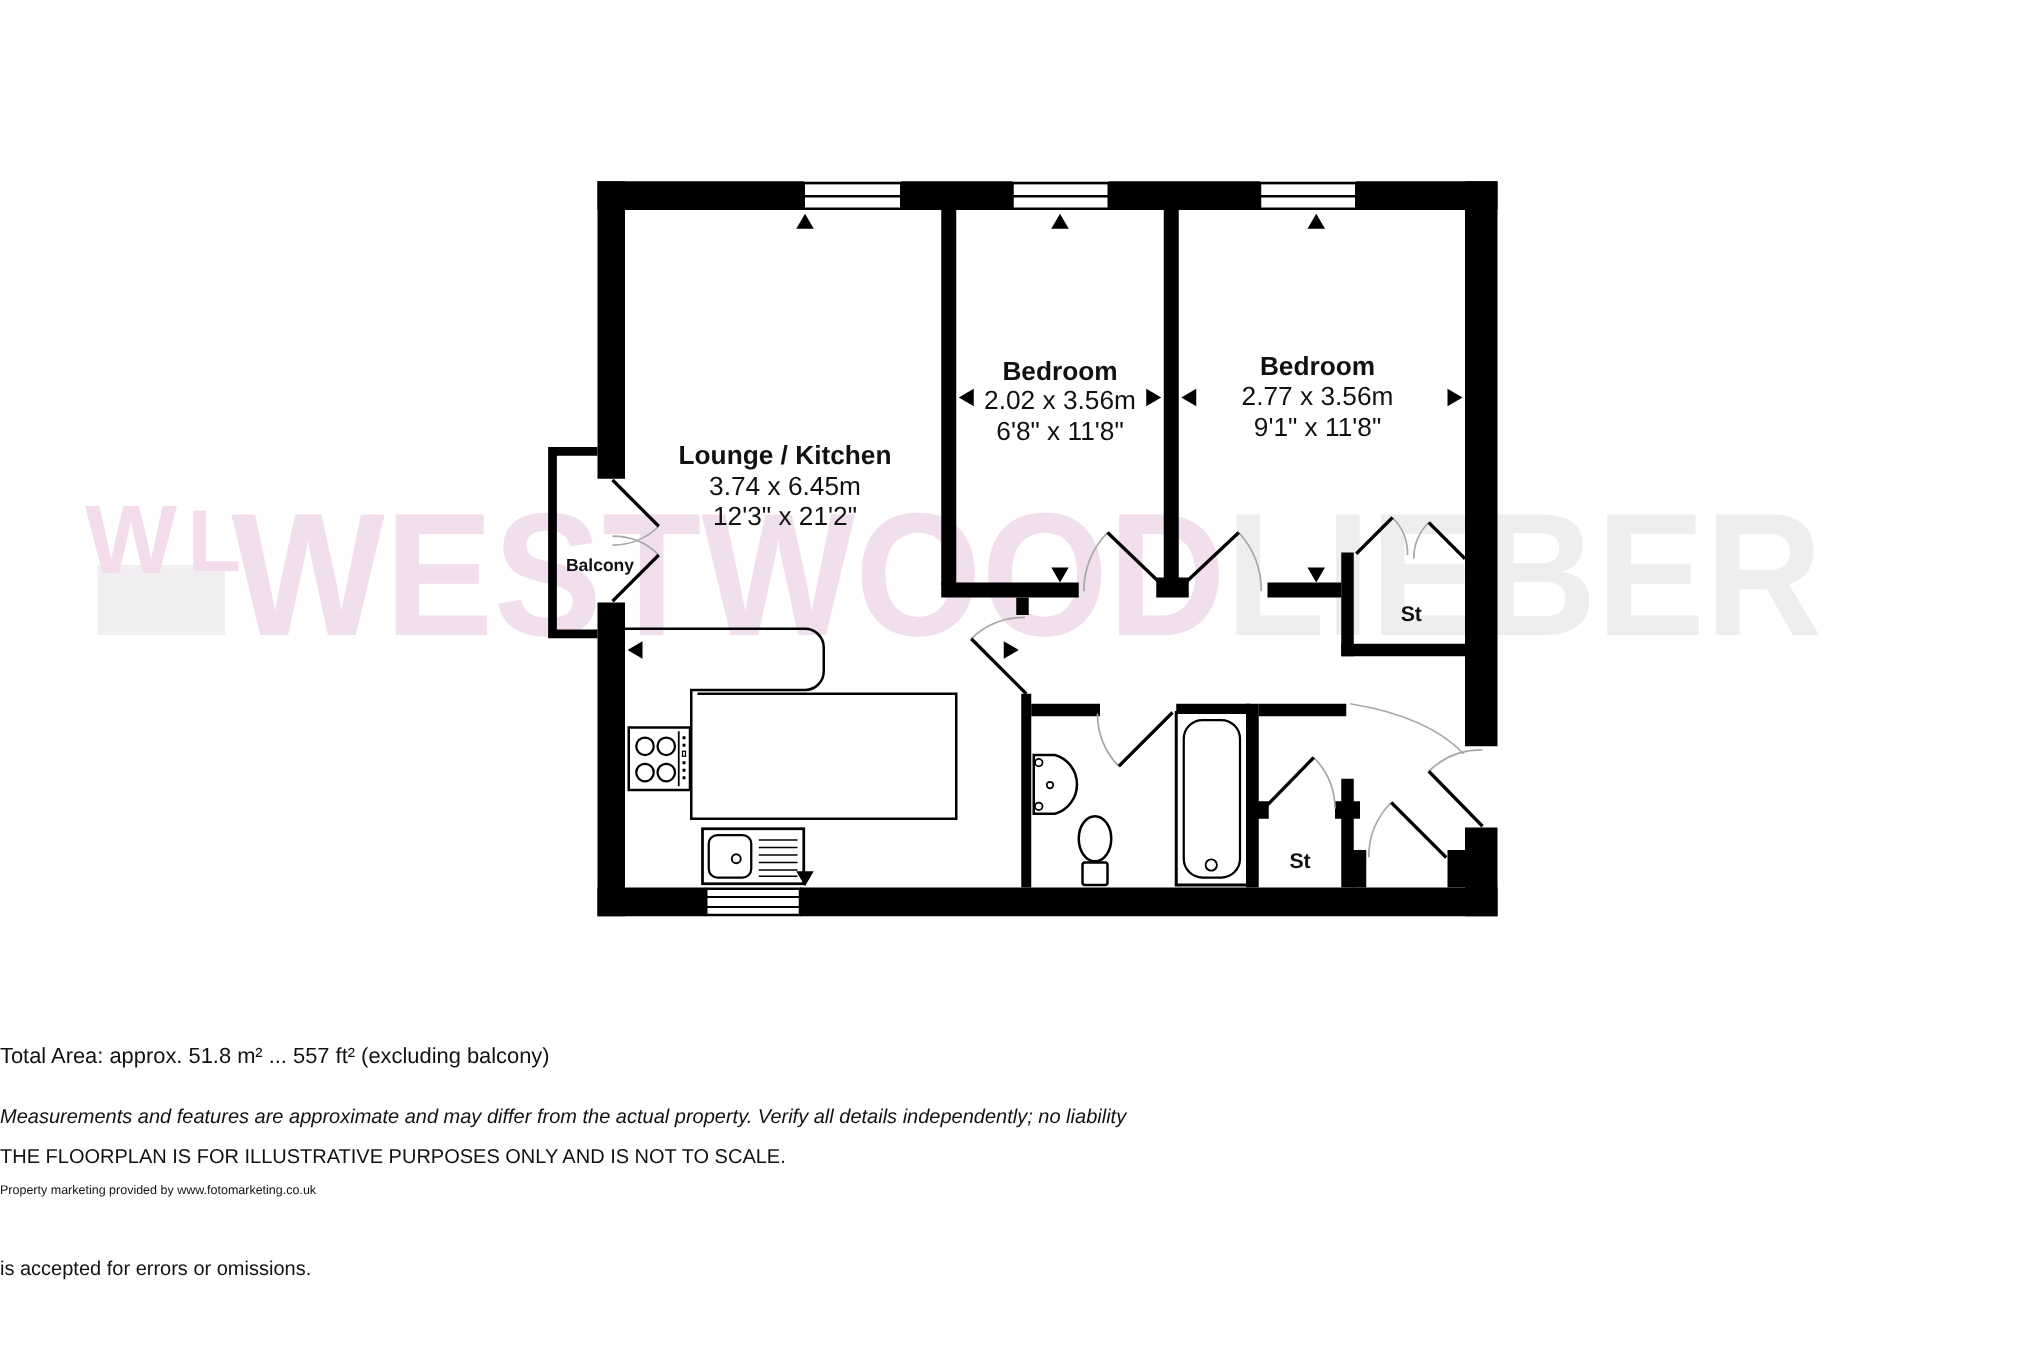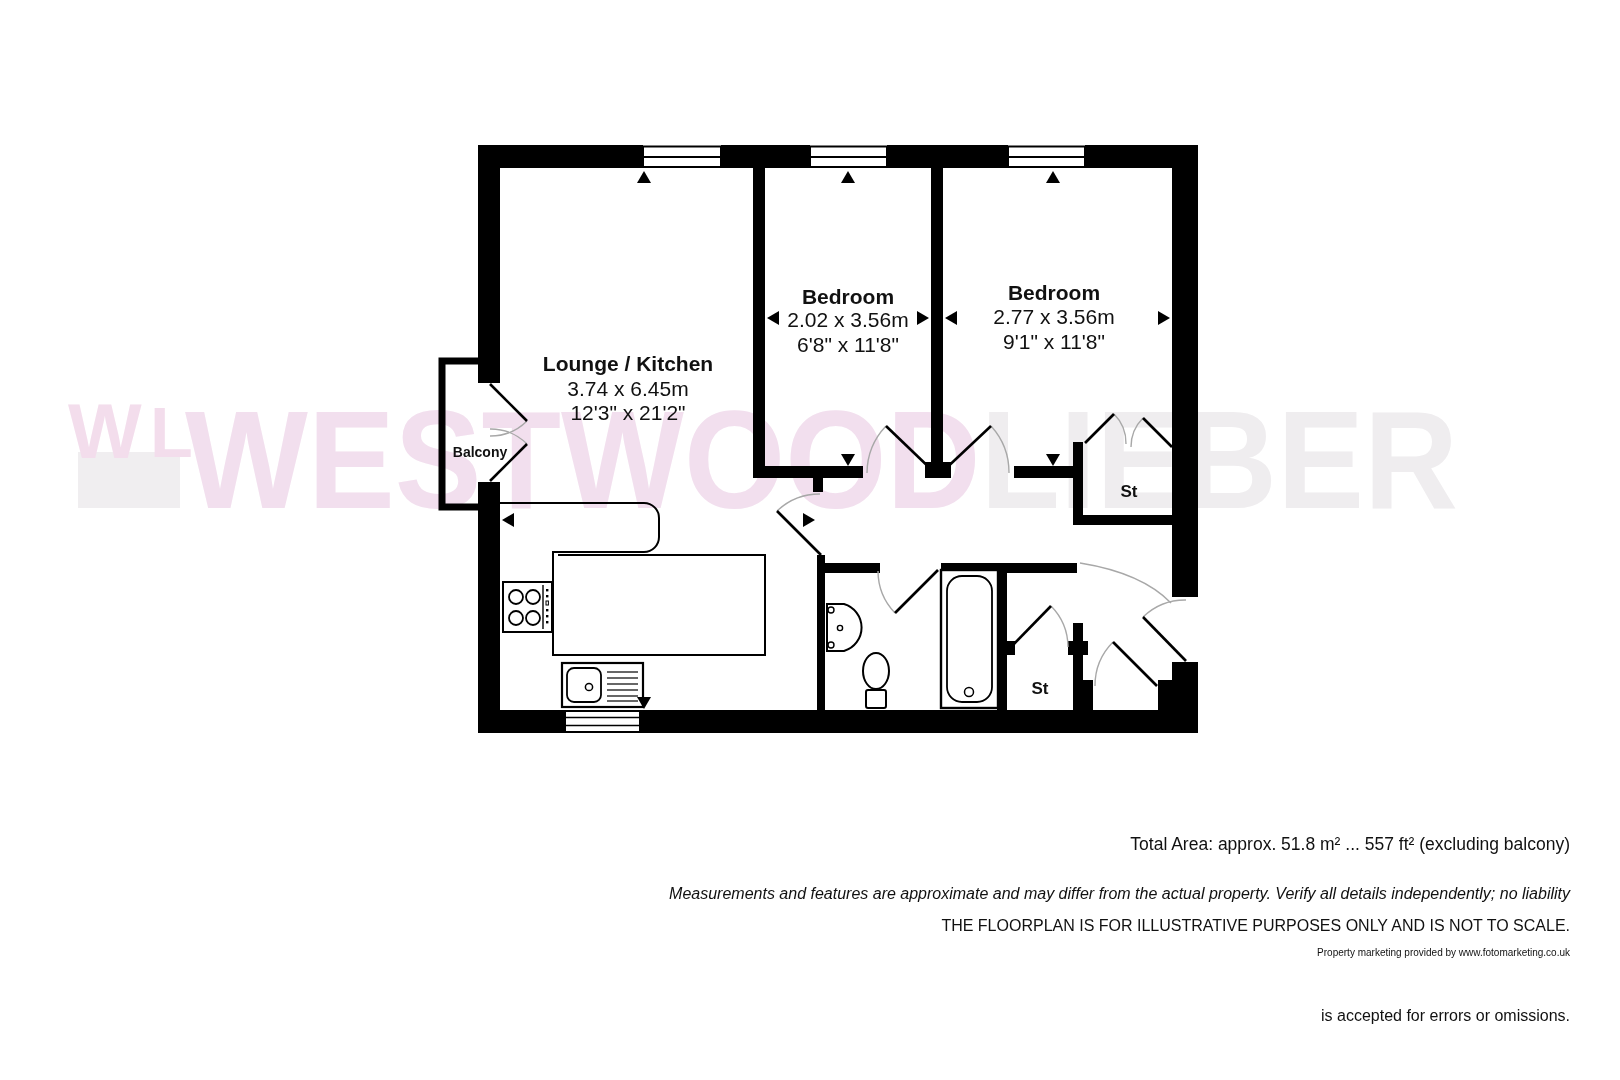--- a/index.html
+++ b/index.html
@@ -15,21 +15,21 @@
   .wm-pink{color:#f2dfee;}
   .wm-gray{color:#efedef;}
   
   #plan{position:absolute;inset:0;z-index:2;}
   .room-name{font:bold 21px "Liberation Sans",sans-serif;fill:#111;}
   .room-dim{font:21px "Liberation Sans",sans-serif;fill:#111;}
   .small-label{font:bold 14px "Liberation Sans",sans-serif;fill:#111;}
   .st-label{font:bold 17px "Liberation Sans",sans-serif;fill:#111;}
   
   #footer{position:absolute;left:0;top:0;width:1570px;z-index:3;color:#111;}
-  #footer div{position:absolute;width:100%;text-align:right;}
+  #footer div{position:absolute;width:100%;text-align:left;}
   .f-total{top:834px;font-size:17.5px;}
   .f-disc{font-size:16px;margin-top:47px;}
   .f-d1{top:870px;}
   .f-d2{top:838px;font-style:italic;}
   .f-d3{top:960px;}
   .f-credit{top:947px;font-size:10px;}
 </style>
 </head>
 <body>
 

